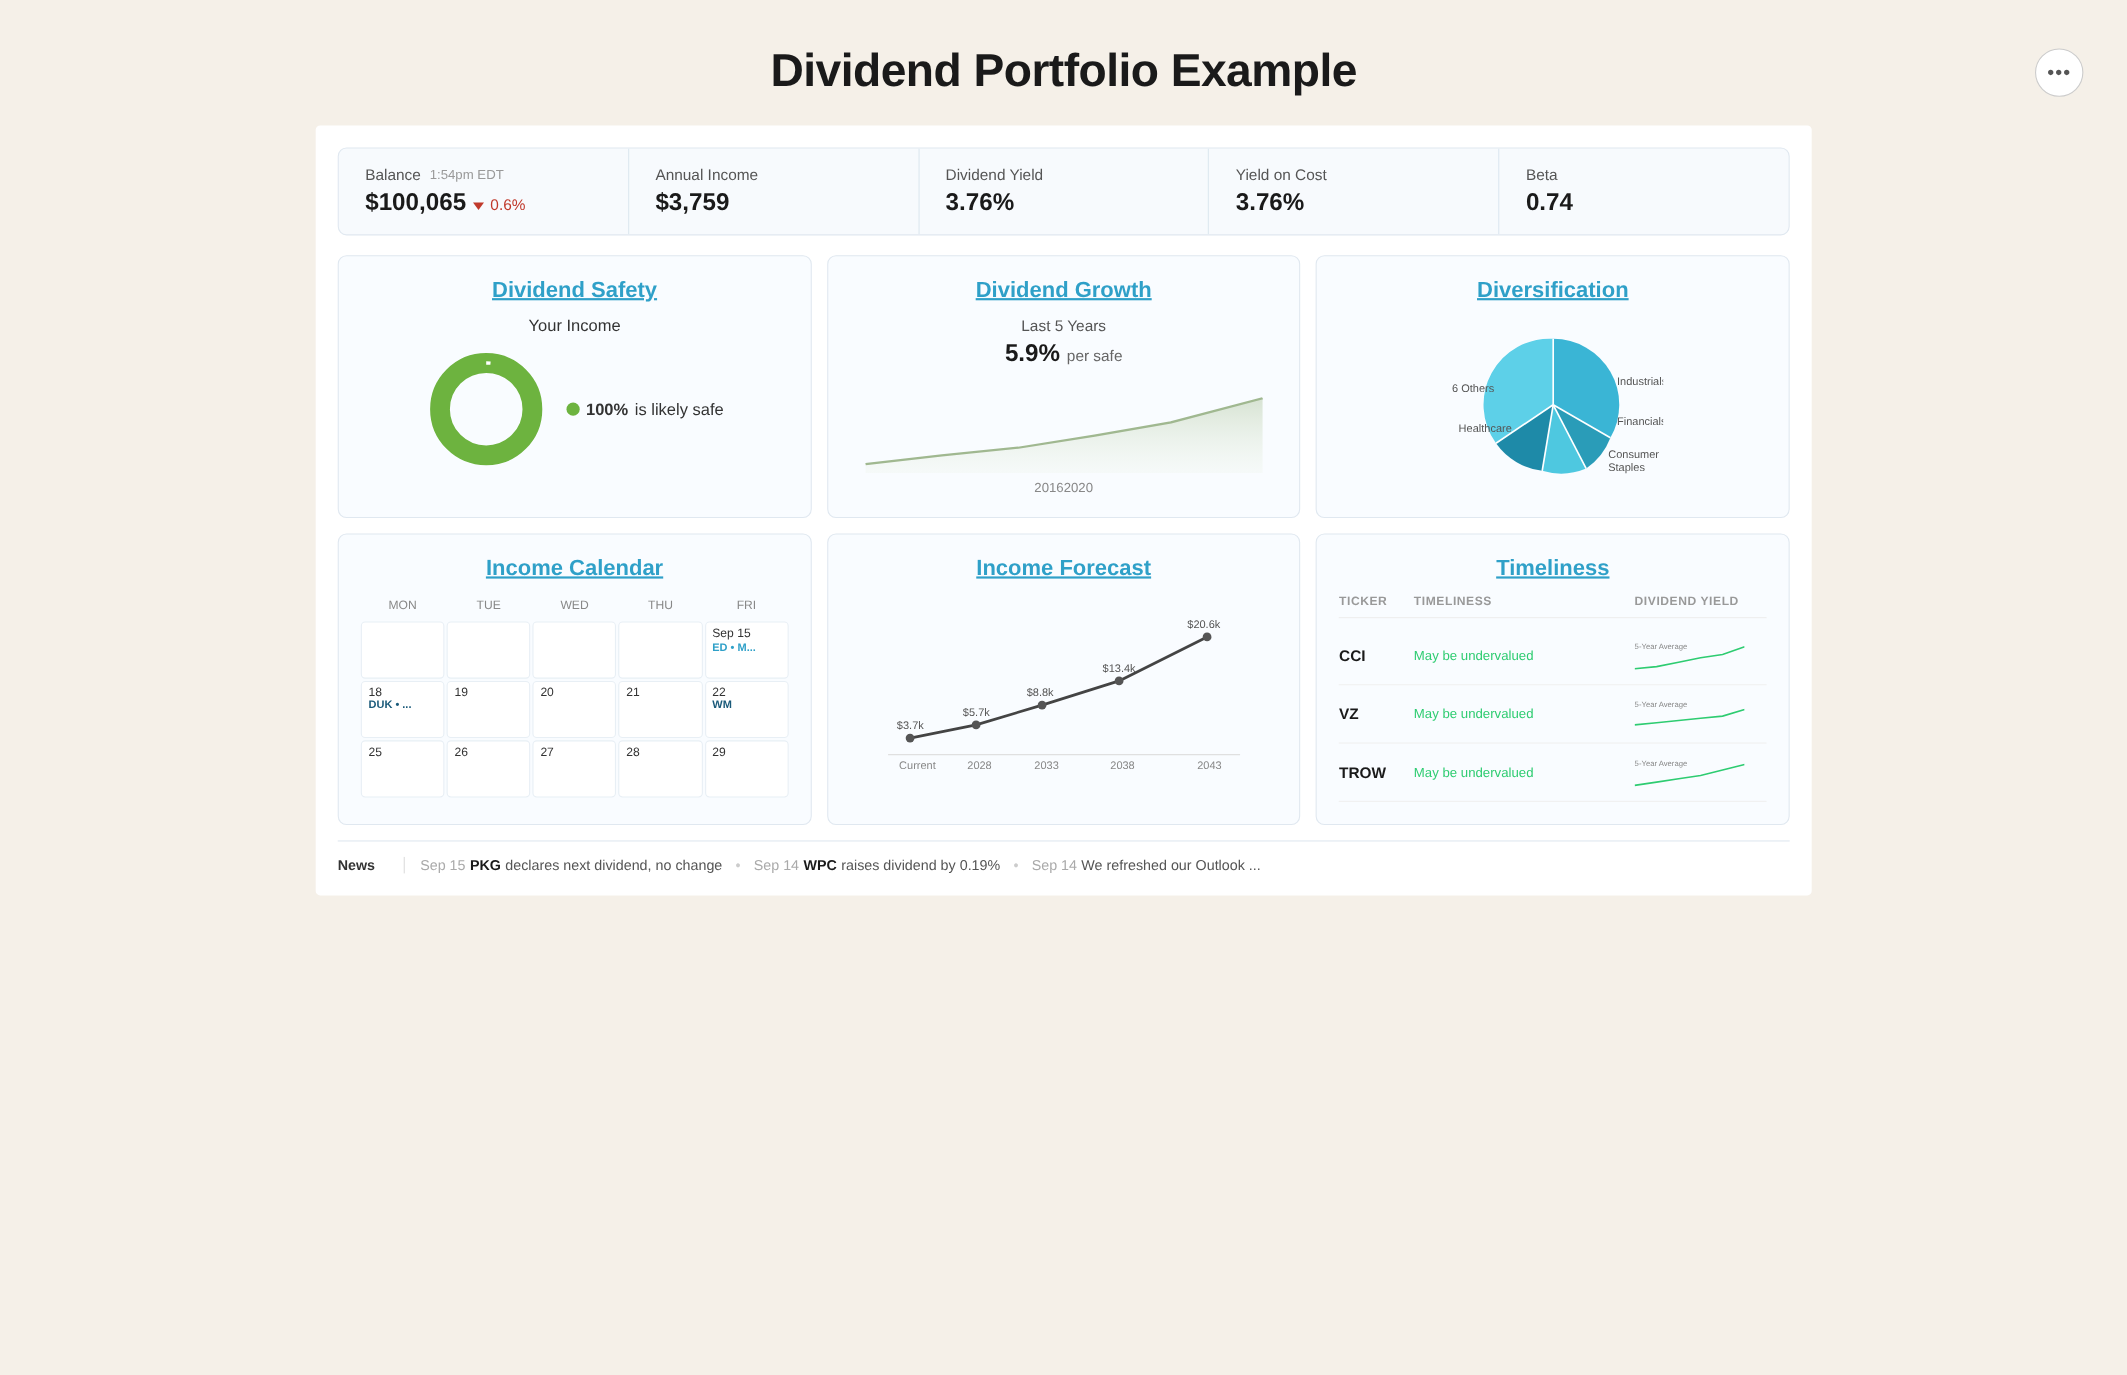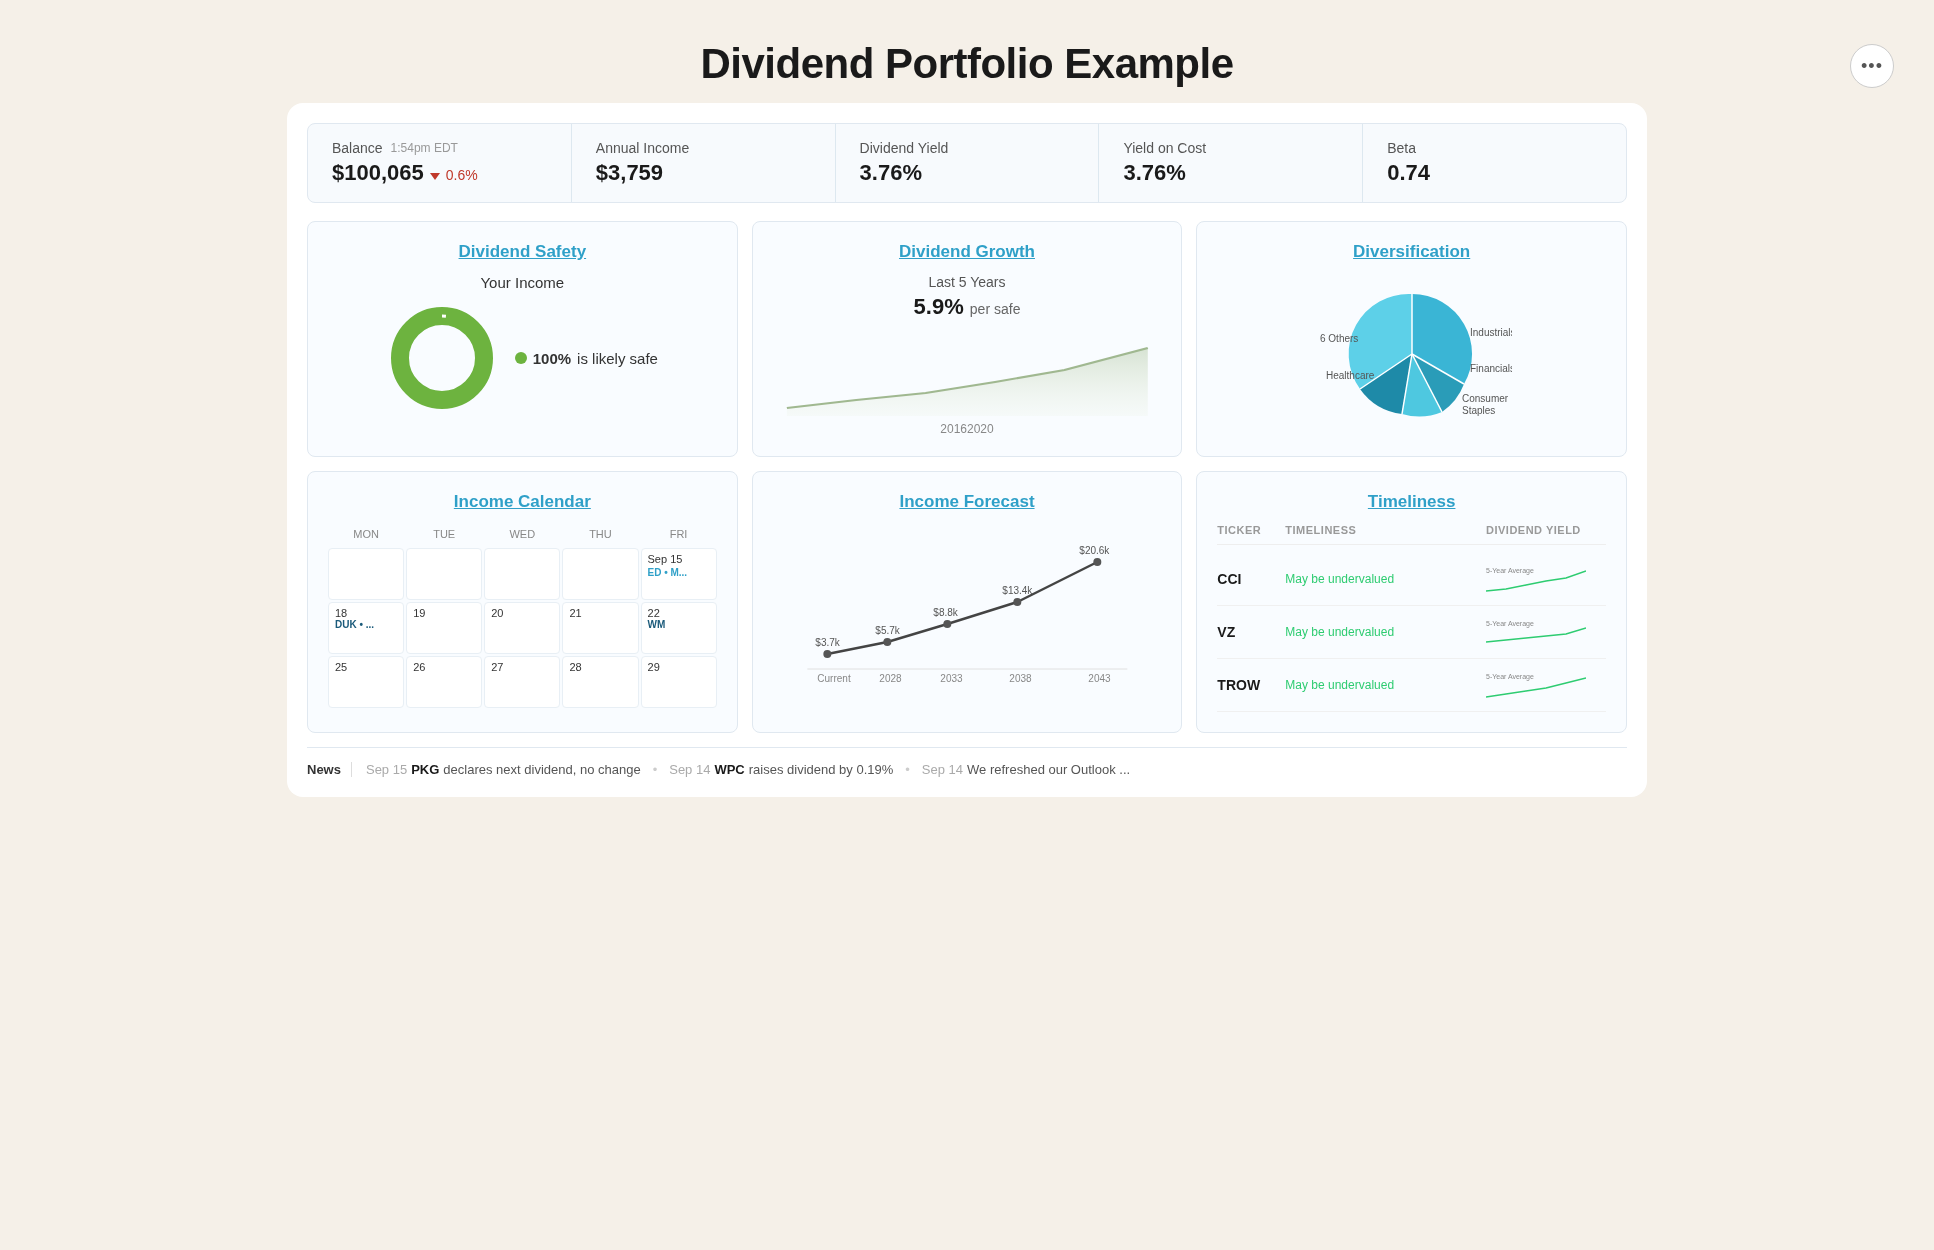--- a/index.html
+++ b/index.html
@@ -32,24 +32,24 @@
       cursor: pointer;
       display: flex;
       align-items: center;
       justify-content: center;
       font-size: 18px;
       color: #555;
       letter-spacing: 1px;
     }
     .main-container {
       background: white;
-      border-radius: 16px;
+      border-radius: 4px;
       padding: 20px;
       max-width: 1360px;
-      margin: 0 auto;
+      margin: 11px auto;
     }
     
     .stats-bar {
       display: flex;
       border: 1px solid #e0e8f0;
       border-radius: 8px;
       background: #f7fafd;
       margin-bottom: 18px;
       overflow: hidden;
     }
@@ -99,21 +99,21 @@
       margin-bottom: 14px;
     }
     .card {
       border: 1px solid #e0e8f0;
       border-radius: 8px;
       padding: 20px;
       background: #f9fcff;
     }
     .card-title {
       text-align: center;
-      font-size: 17px;
+      font-size: 20px;
       color: #2fa0c8;
       font-weight: 600;
       text-decoration: underline;
       cursor: pointer;
       margin-bottom: 12px;
     }
     
     .safety-content {
       display: flex;
       flex-direction: column;
@@ -295,21 +295,21 @@
       margin-top: 14px;
       padding-top: 14px;
       display: flex;
       align-items: center;
       gap: 0;
       font-size: 13px;
     }
     .news-label {
       font-weight: 600;
       color: #333;
-      padding-right: 10px;
+      padding-right: 26px;
       border-right: 1px solid #ddd;
       margin-right: 14px;
       white-space: nowrap;
     }
     .news-items {
       display: flex;
       gap: 0;
       flex-wrap: wrap;
       align-items: center;
     }

